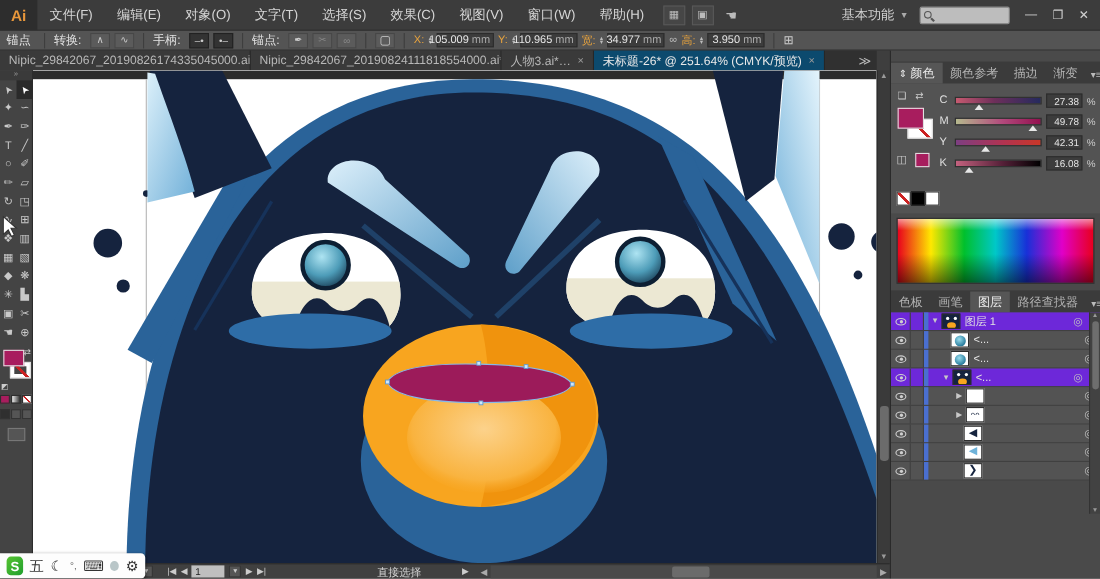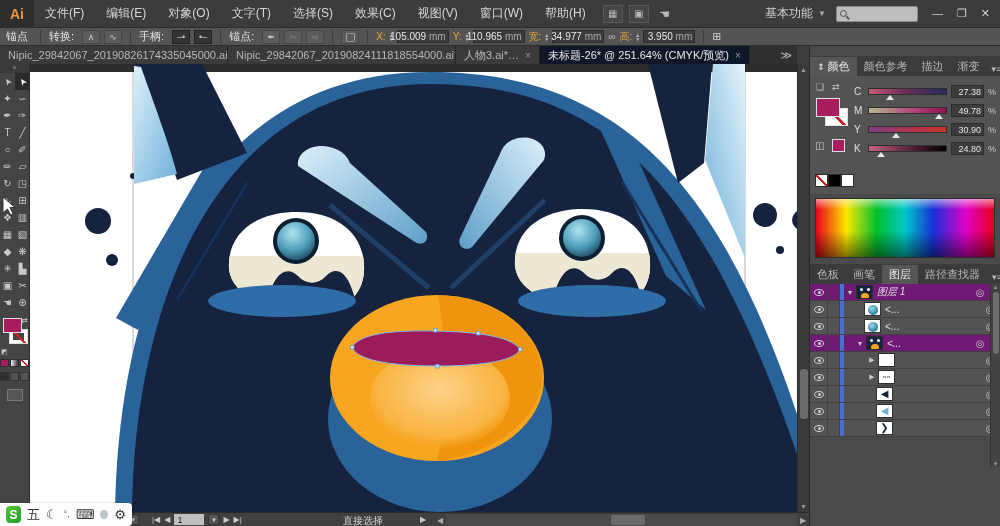--- a/index.html
+++ b/index.html
@@ -43,21 +43,21 @@
   .stepper { width:7px; display:flex; flex-direction:column; color:#bbb; font-size:5px; line-height:4px; text-align:center; }
   .well { width:52px; height:13px; background:#3c3c3c; border:1px solid #2c2c2c; color:#e6e6e6;
           font-size:10px; display:flex; align-items:center; justify-content:flex-end; padding:0 2px; }
 
   
   .tabbar { position:absolute; left:0; top:46px; width:797px; height:18px; background:#303030; display:flex;
             font-size:11px; color:#b8b8b8; }
   .doc-tab { display:flex; align-items:center; gap:6px; padding:0 8px; background:#3a3a3a; border-right:1px solid #262626;
              white-space:nowrap; overflow:hidden; cursor:pointer; }
   .doc-tab .x { color:#9a9a9a; font-size:10px; }
-  .doc-tab.active { background:#0f172a; color:#e8e8e8; }
+  .doc-tab.active { background:#0c4a6e; color:#e8e8e8; }
   .tab-overflow { margin-left:auto; color:#bbb; padding:0 5px; display:flex; align-items:center; cursor:pointer; }
 
   
   .toolbar { position:absolute; left:0; top:64px; width:30px; height:448px; background:#444; border-right:1px solid #2c2c2c; }
   .tb-head { height:9px; color:#999; font-size:7px; text-align:center; line-height:8px; background:#3a3a3a; cursor:pointer; }
   .tools { display:grid; grid-template-columns:15px 15px; }
   .tool { height:17px; display:flex; align-items:center; justify-content:center; color:#c9c9c9; font-size:10px; cursor:pointer; }
   .tool.active { background:#2a2a2a; color:#fff; }
   .rot { transform:rotate(-125deg); display:inline-block; font-size:9px; }
   .fillstroke { position:relative; height:42px; margin-top:4px; }
@@ -133,21 +133,21 @@
   .msw.none { background:#fff; background-image:linear-gradient(45deg, transparent 42%, #cc2222 42%, #cc2222 58%, transparent 58%); }
   .msw.black { background:#000; } .msw.white { background:#fff; }
   .spectrum { height:60px; margin:4px 5px 6px; border:1px solid #2e2e2e; cursor:crosshair;
     background:
       linear-gradient(to bottom, rgba(255,255,255,.55) 0%, rgba(255,255,255,0) 18%),
       linear-gradient(to bottom, rgba(0,0,0,0) 55%, rgba(0,0,0,.5) 100%),
       linear-gradient(to right,#e8001d,#ffe800 17%,#00c02c 34%,#00c8c8 50%,#1830d8 66%,#e000c8 84%,#e8001d); }
   .layersbody { position:relative; background:#4a4a4a; }
   .lrow { display:flex; align-items:center; height:17px; background:#535353; border-bottom:1px solid #404040;
           padding-right:2px; position:relative; }
-  .lrow.sel { background:#701a75;font-style:italic; }
+  .lrow.sel { background:#6d28d9; }
   .l-eye { width:18px; height:100%; border-right:1px solid #404040; display:flex; align-items:center; justify-content:center; cursor:pointer; }
   .eye-ic { width:10px; height:7px; border:1px solid #cfcfcf; border-radius:50%; position:relative; }
   .eye-ic::after { content:""; position:absolute; left:3px; top:1.5px; width:3px; height:3px; background:#cfcfcf; border-radius:50%; }
   .l-lock { width:12px; height:100%; border-right:1px solid #404040; }
   .l-bar { width:4px; height:100%; background:#4a6fd0; }
   .l-exp { width:12px; text-align:center; color:#c8c8c8; font-size:7px; cursor:pointer; }
   .l-thumb { width:17px; height:14px; background:#fff; border:1px solid #2e2e2e; margin-right:4px; position:relative;
              overflow:hidden; flex-shrink:0; display:flex; align-items:center; justify-content:center; }
   .th-face { background:var(--navy); }
   .th-face::before { content:""; position:absolute; left:4px; top:7px; width:8px; height:6px; background:var(--orange); border-radius:50%; }
@@ -554,29 +554,29 @@
             <span class="sl-thumb" style="left: calc(90.41% - 4px);"></span>
             </span>
           <span class="sl-val">49.78</span>
           <span class="sl-pct">%</span>
         </div>
         <div class="srow">
           <span class="sl-label">Y</span>
           <span class="sl-track tr-y">
             <span class="sl-thumb" style="left: calc(35.47% - 4px);"></span>
             </span>
-          <span class="sl-val">30.90</span>
+          <span class="sl-val">42.31</span>
           <span class="sl-pct">%</span>
         </div>
         <div class="srow">
           <span class="sl-label">K</span>
           <span class="sl-track tr-k">
             <span class="sl-thumb" style="left: calc(16.08% - 4px);"></span>
             </span>
-          <span class="sl-val">24.80</span>
+          <span class="sl-val">16.08</span>
           <span class="sl-pct">%</span>
         </div>
       </div>
       <div class="mini-swatches">
         <span class="msw none"></span>
         <span class="msw black"></span>
         <span class="msw white"></span>
       </div>
     </div>
 

